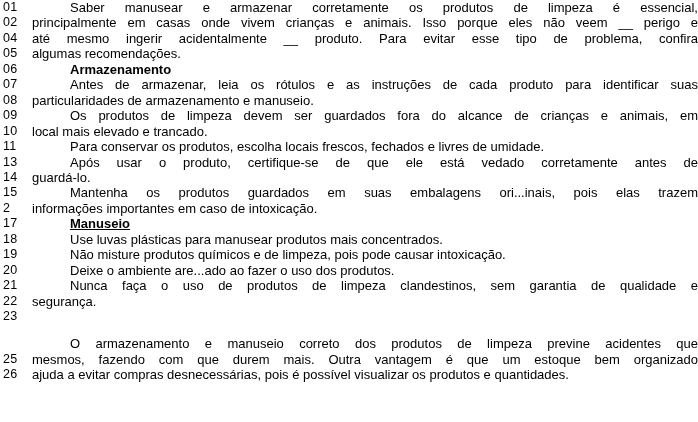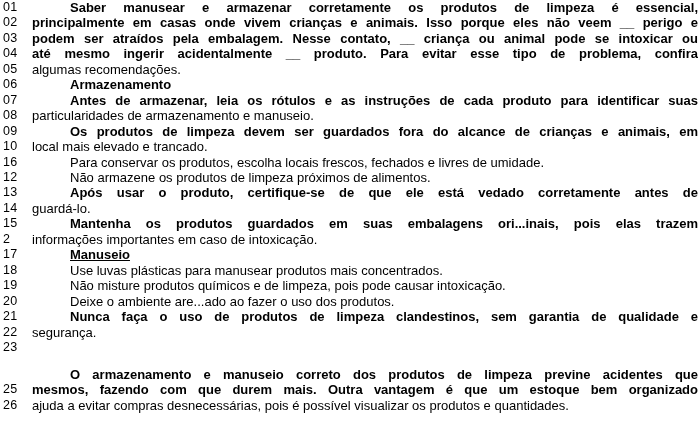--- a/index.html
+++ b/index.html
@@ -41,45 +41,40 @@
     flex: 1;
     font-size: 13px;
     line-height: 15.45px;
     color: #000;
     white-space: pre-wrap;
     font-family: "Liberation Sans", sans-serif;
   }
   .just {
     text-align: justify;
     text-align-last: justify;
-    font-weight: bold;
   }
   .left {
     text-align: left;
   }
   .bold {
     font-weight: bold;
   }
 </style>
 </head>
 <body>
 
 <div id="doc">
   <div id="lines-container">
       <div class="line-row">
         <div class="lnum">01</div>
         <div class="ltext just" style="text-indent: 38px;">Saber manusear e armazenar corretamente os produtos de limpeza é essencial,</div>
       </div>
       <div class="line-row">
         <div class="lnum">02</div>
         <div class="ltext just">principalmente em casas onde vivem crianças e animais. Isso porque eles não veem __ perigo e</div>
-      </div>
-      <div class="line-row">
-        <div class="lnum">03</div>
-        <div class="ltext just">podem ser atraídos pela embalagem. Nesse contato, __ criança ou animal pode se intoxicar ou</div>
       </div>
       <div class="line-row">
         <div class="lnum">04</div>
         <div class="ltext just">até mesmo ingerir acidentalmente __ produto. Para evitar esse tipo de problema, confira</div>
       </div>
       <div class="line-row">
         <div class="lnum">05</div>
         <div class="ltext left">algumas recomendações.</div>
       </div>
       <div class="line-row">
@@ -96,26 +91,22 @@
       </div>
       <div class="line-row">
         <div class="lnum">09</div>
         <div class="ltext just" style="text-indent: 38px;">Os produtos de limpeza devem ser guardados fora do alcance de crianças e animais, em</div>
       </div>
       <div class="line-row">
         <div class="lnum">10</div>
         <div class="ltext left">local mais elevado e trancado.</div>
       </div>
       <div class="line-row">
-        <div class="lnum">16</div>
+        <div class="lnum">11</div>
         <div class="ltext left" style="text-indent: 38px;">Para conservar os produtos, escolha locais frescos, fechados e livres de umidade.</div>
-      </div>
-      <div class="line-row">
-        <div class="lnum">12</div>
-        <div class="ltext left" style="text-indent: 38px;">Não armazene os produtos de limpeza próximos de alimentos.</div>
       </div>
       <div class="line-row">
         <div class="lnum">13</div>
         <div class="ltext just" style="text-indent: 38px;">Após usar o produto, certifique-se de que ele está vedado corretamente antes de</div>
       </div>
       <div class="line-row">
         <div class="lnum">14</div>
         <div class="ltext left">guardá-lo.</div>
       </div>
       <div class="line-row">

